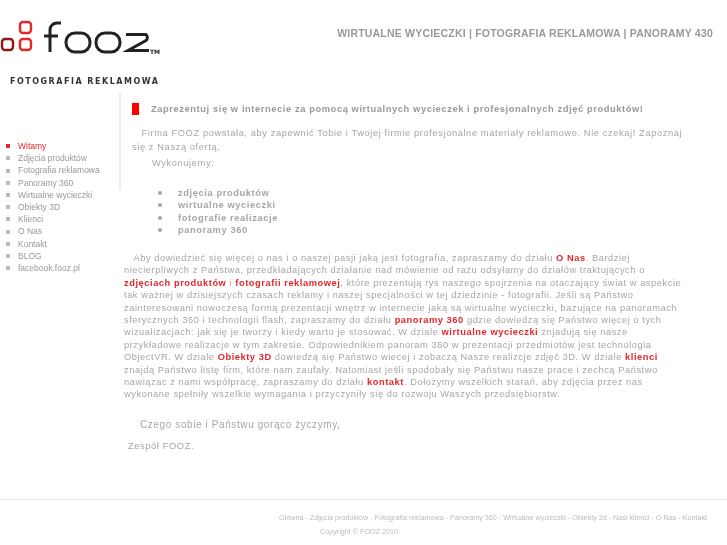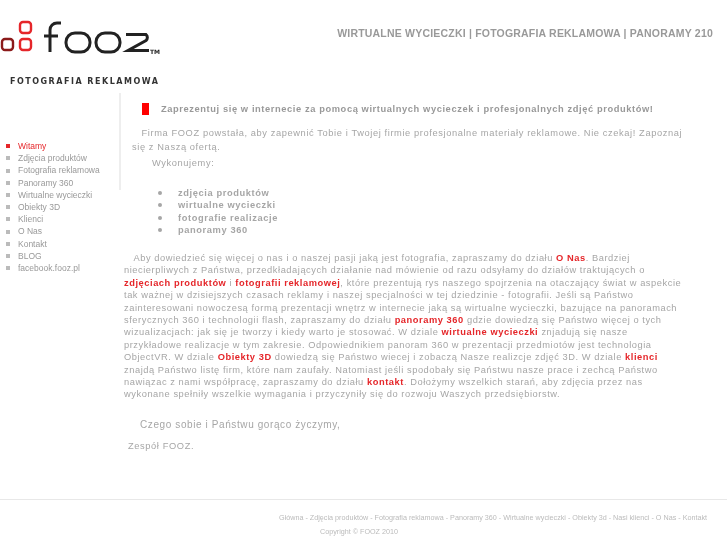--- a/index.html
+++ b/index.html
@@ -8,21 +8,21 @@
     .logo svg { display:block; }
     .logo-sub { position:absolute; left:10px; top:59px; font-size:8px; font-weight:bold; letter-spacing:1.5px; color:#333; font-family:"DejaVu Sans", sans-serif; }
     .tagline { position:absolute; right:14px; top:27px; font-size:10.5px; font-weight:bold; color:#999; letter-spacing:0.2px; }
     .sidebar { position:absolute; left:6px; top:92px;margin-top:48px; }
     .sidebar ul { list-style:none; margin:0; padding:0; }
     .sidebar li { font-size:8.5px; line-height:12.2px; color:#999; display:flex; align-items:center; cursor:pointer; }
     .sidebar li .sq { width:4px; height:4px; background:#bbb; margin-right:8px; display:inline-block; }
     .sidebar li.active { color:#e5262a; }
     .sidebar li.active .sq { background:#e5262a; }
     .vline { position:absolute; left:119px; top:93px; width:2px; height:97px; background:#eee; }
-    .headline { position:absolute; left:142px; top:103px; display:flex; align-items:center; }
+    .headline { position:absolute; left:132px; top:103px; display:flex; align-items:center; }
     .headline .redbox { width:7px; height:12px; background:#f00; margin-right:12px; }
     .headline span.t { font-size:9.3px; font-weight:bold; color:#999; letter-spacing:0.6px; }
     .p1 { position:absolute; left:132px; top:126px; width:560px; font-size:9.3px; line-height:14px; color:#a6a6a6; letter-spacing:0.6px; }
     .wyk { position:absolute; left:140px; top:158px; font-size:9.3px; color:#a6a6a6; letter-spacing:0.6px;margin-left:12px; }
     .list { position:absolute; left:158px; top:187px; margin:0; padding:0; list-style:none; }
     .list li { font-size:9.3px; line-height:12.3px; font-weight:bold; color:#a6a6a6; letter-spacing:0.6px; display:flex; align-items:center; }
     .list li .dot { width:4px; height:4px; border-radius:50%; background:#a6a6a6; margin-right:16px; display:inline-block; }
     .p2 { position:absolute; left:124px; top:252px; width:560px; font-size:9.3px; line-height:12.4px; color:#a6a6a6; letter-spacing:0.55px; }
     .p2 a { color:#e5262a; font-weight:bold; text-decoration:none; }
     .p3 { position:absolute; left:140px; top:419px; font-size:10px; color:#a6a6a6; letter-spacing:0.6px; }
@@ -48,21 +48,21 @@
     <rect x="66" y="15" width="24" height="19" rx="9" fill="none" stroke="#222" stroke-width="3"></rect>
 
     <rect x="96" y="15" width="24" height="19" rx="9" fill="none" stroke="#222" stroke-width="3"></rect>
 
     <path d="M126 16.5 h20 a4 4 0 0 1 0 6 l-18 10 h21" fill="none" stroke="#222" stroke-width="3"></path>
     <text x="150" y="36" font-size="6" font-weight="bold" fill="#222" font-family="DejaVu Sans, sans-serif">TM</text>
   </svg>
   <div class="logo-sub">FOTOGRAFIA REKLAMOWA</div>
 </div>
 
-<div class="tagline">WIRTUALNE WYCIECZKI | FOTOGRAFIA REKLAMOWA | PANORAMY 210</div>
+<div class="tagline">WIRTUALNE WYCIECZKI | FOTOGRAFIA REKLAMOWA | PANORAMY 430</div>
 
 <nav class="sidebar">
   <ul>
     <li class="active">
         <span class="sq"></span>
         <span>Witamy</span>
       </li>
     <li>
         <span class="sq"></span>
         <span>Zdjęcia produktów</span>

